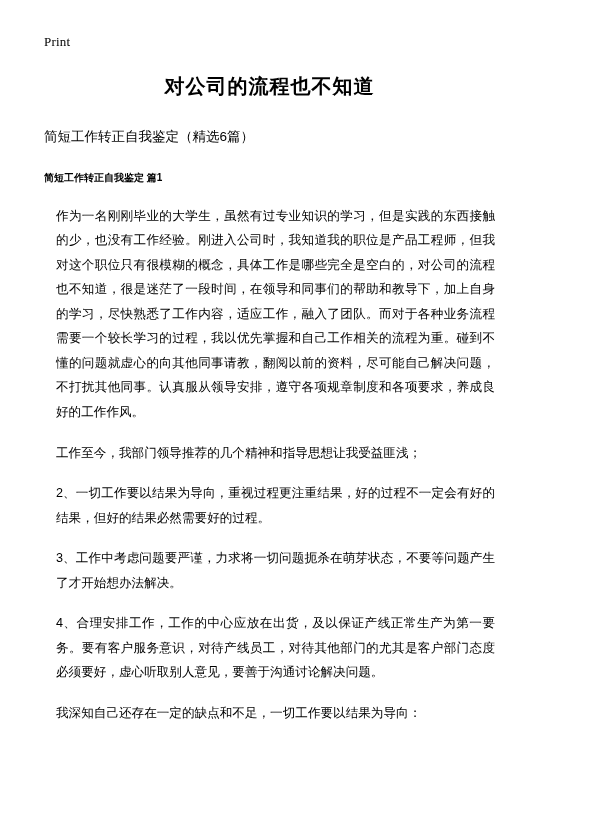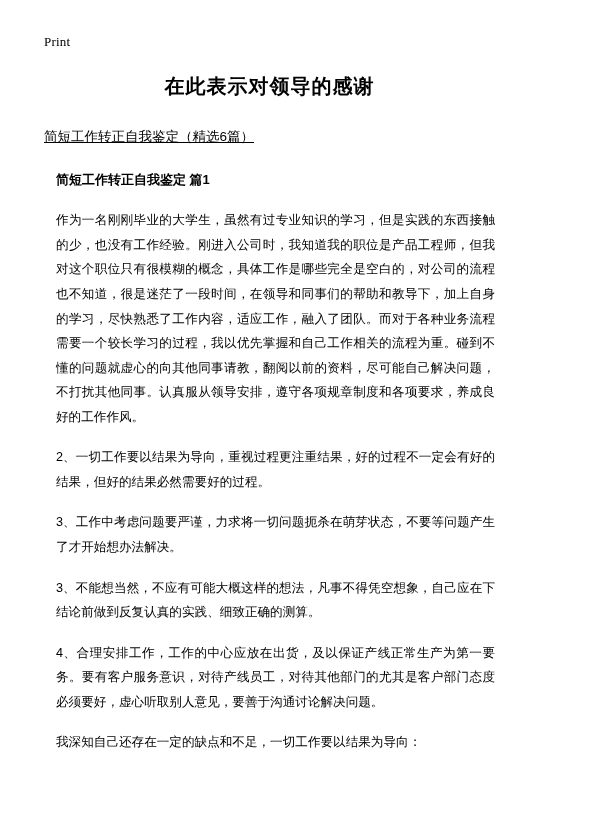--- a/index.html
+++ b/index.html
@@ -33,55 +33,54 @@
     font-size: 20px;
     font-weight: bold;
     letter-spacing: 1px;
     margin: 0 0 26px 0;
     line-height: 1.4;
   }
   .subtitle {
     font-size: 13.5px;
     margin: 0 0 22px 0;
     line-height: 1.6;
-    text-decoration: underline;
   }
   .section-heading {
-    font-size: 13px;
+    font-size: 10px;
     font-weight: bold;
-    margin: 0 0 18px 12px;
+    margin: 0 0 18px 0;
     line-height: 1.6;
   }
   .para {
     font-size: 12.6px;
     line-height: 1.95;
     margin: 0 0 16px 12px;
     text-align: justify;
     text-justify: inter-ideograph;
   }
   .para:last-child {
     margin-bottom: 0;
   }
 </style>
 </head>
 <body>
 
 <div class="page">
 
   <div class="print-label">Print</div>
 
-  <h1 class="doc-title">在此表示对领导的感谢</h1>
+  <h1 class="doc-title">对公司的流程也不知道</h1>
 
   <div class="subtitle">简短工作转正自我鉴定（精选6篇）</div>
 
   <div class="section-heading">简短工作转正自我鉴定 篇1</div>
 
   <div class="body-content">
     <p class="para">作为一名刚刚毕业的大学生，虽然有过专业知识的学习，但是实践的东西接触的少，也没有工作经验。刚进入公司时，我知道我的职位是产品工程师，但我对这个职位只有很模糊的概念，具体工作是哪些完全是空白的，对公司的流程也不知道，很是迷茫了一段时间，在领导和同事们的帮助和教导下，加上自身的学习，尽快熟悉了工作内容，适应工作，融入了团队。而对于各种业务流程需要一个较长学习的过程，我以优先掌握和自己工作相关的流程为重。碰到不懂的问题就虚心的向其他同事请教，翻阅以前的资料，尽可能自己解决问题，不打扰其他同事。认真服从领导安排，遵守各项规章制度和各项要求，养成良好的工作作风。</p>
+    <p class="para">工作至今，我部门领导推荐的几个精神和指导思想让我受益匪浅；</p>
     <p class="para">2、一切工作要以结果为导向，重视过程更注重结果，好的过程不一定会有好的结果，但好的结果必然需要好的过程。</p>
     <p class="para">3、工作中考虑问题要严谨，力求将一切问题扼杀在萌芽状态，不要等问题产生了才开始想办法解决。</p>
-    <p class="para">3、不能想当然，不应有可能大概这样的想法，凡事不得凭空想象，自己应在下结论前做到反复认真的实践、细致正确的测算。</p>
     <p class="para">4、合理安排工作，工作的中心应放在出货，及以保证产线正常生产为第一要务。要有客户服务意识，对待产线员工，对待其他部门的尤其是客户部门态度必须要好，虚心听取别人意见，要善于沟通讨论解决问题。</p>
     <p class="para">我深知自己还存在一定的缺点和不足，一切工作要以结果为导向：</p>
 
   </div>
 
 </div>
 
 </body></html>

